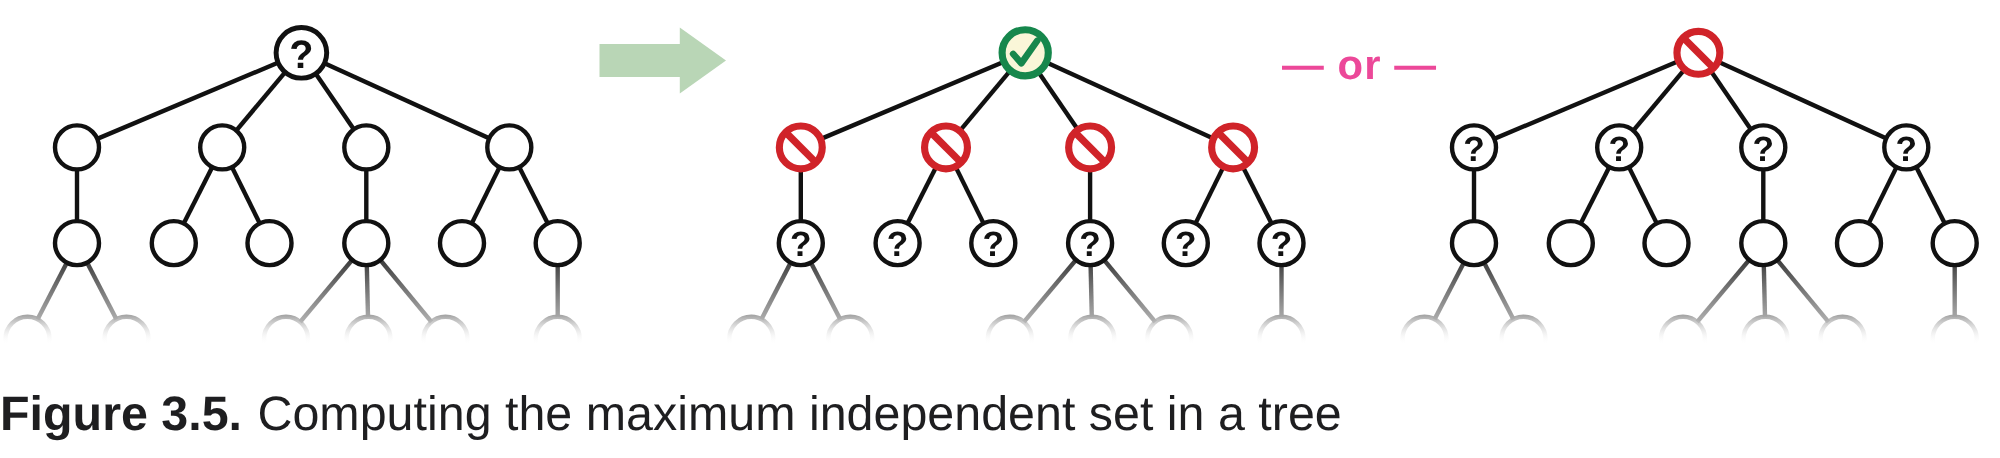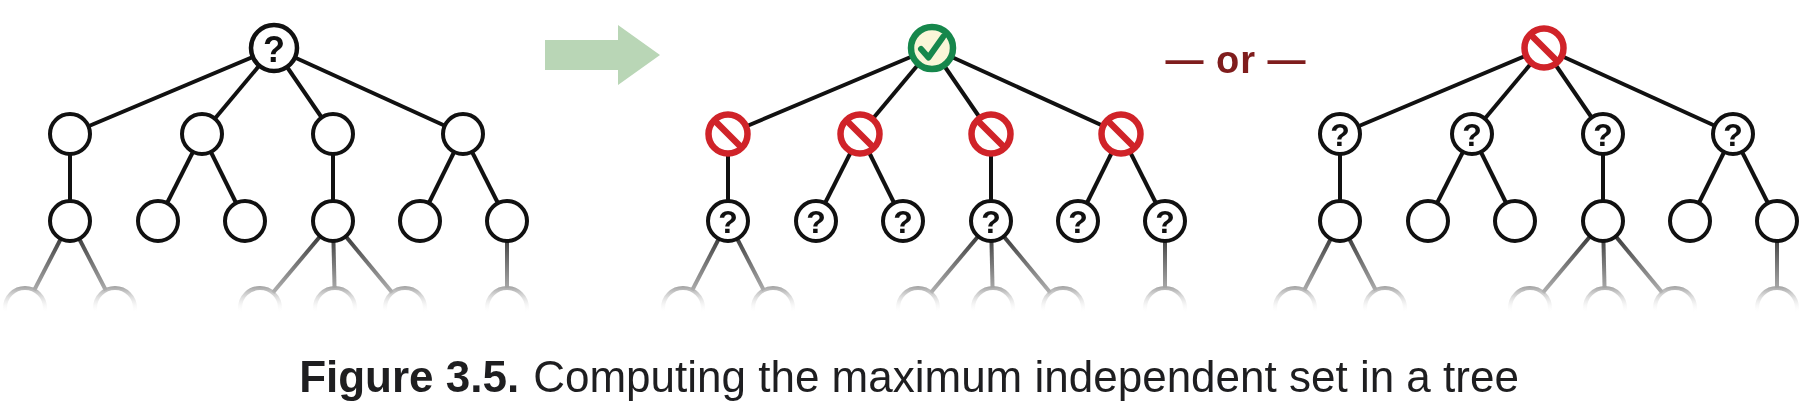--- a/index.html
+++ b/index.html
@@ -6,26 +6,26 @@
   body {
     width: 1818px; height: 416px;
     font-family: "Liberation Sans", "DejaVu Sans", sans-serif;
     overflow: hidden;
   }
   .figure { position: relative; width: 1818px; height: 416px; background: #ffffff; }
   #diagram-host { position: absolute; left: 0; top: 0; width: 1818px; height: 330px; }
   .or-label {
     position: absolute; left: 1236px; top: 60px;
     transform: translate(-50%, -50%);
-    font-size: 38px; font-weight: 700; color: #7f1d1d;
+    font-size: 38px; font-weight: 700; color: #ec4899;
     white-space: nowrap; letter-spacing: 1px;
   }
   .caption {
     position: absolute; left: 0; right: 0; top: 354px;
-    text-align: center; font-size: 44px; color: #1e1e20; line-height: 1.05;
+    font-size: 44px; color: #1e1e20; line-height: 1.05;
     white-space: nowrap;
   }
   .caption .cap-label { font-weight: 700; margin-right: 14px; }
   .caption .cap-text  { font-weight: 400; }
 </style>
 </head>
 <body>
 
 <div class="figure">
   <div id="diagram-host"><svg width="1818" height="330" viewBox="0 0 1818 330">

